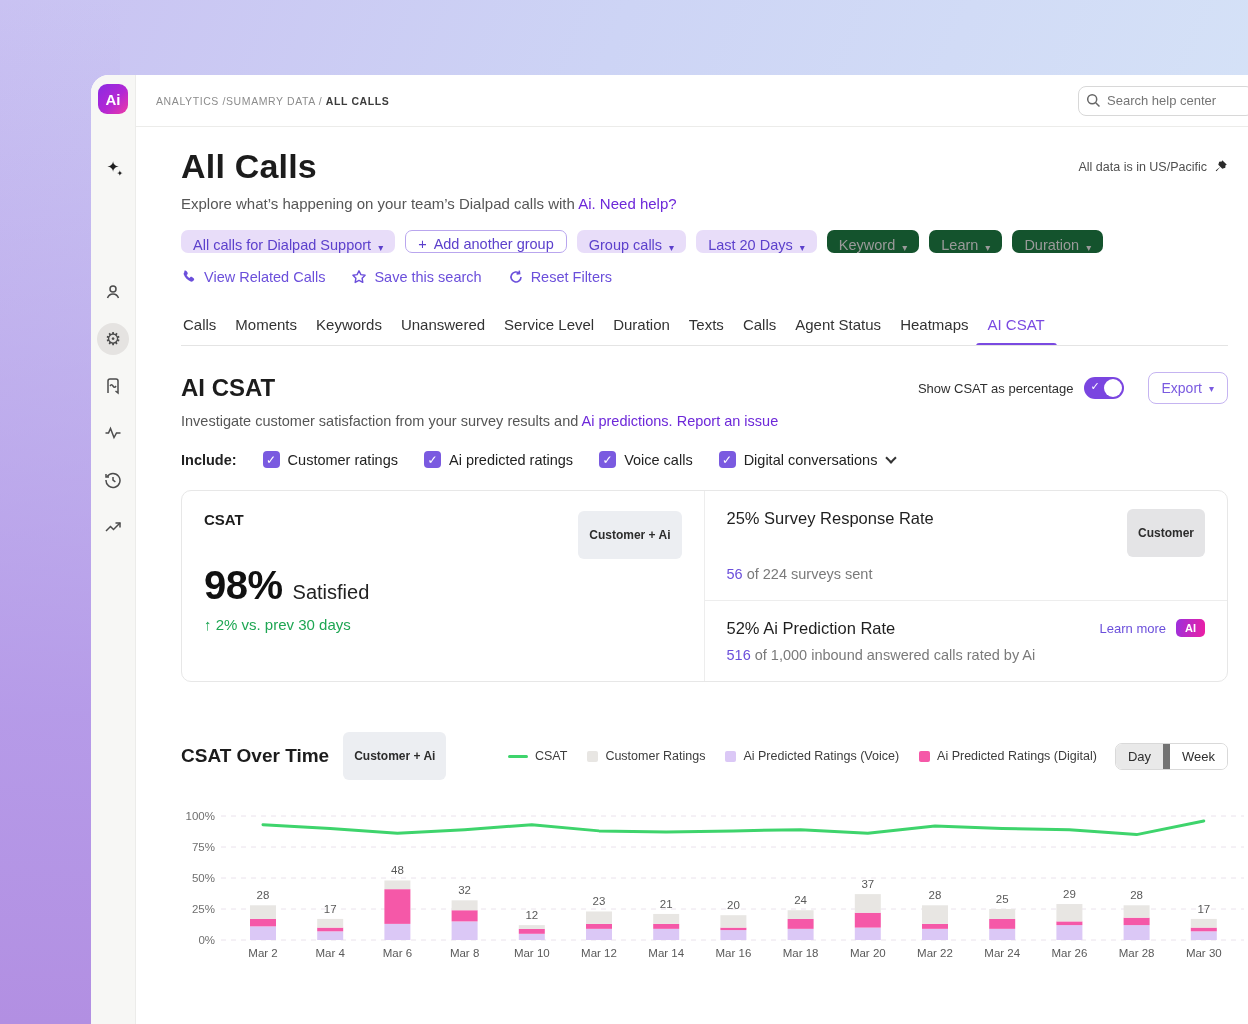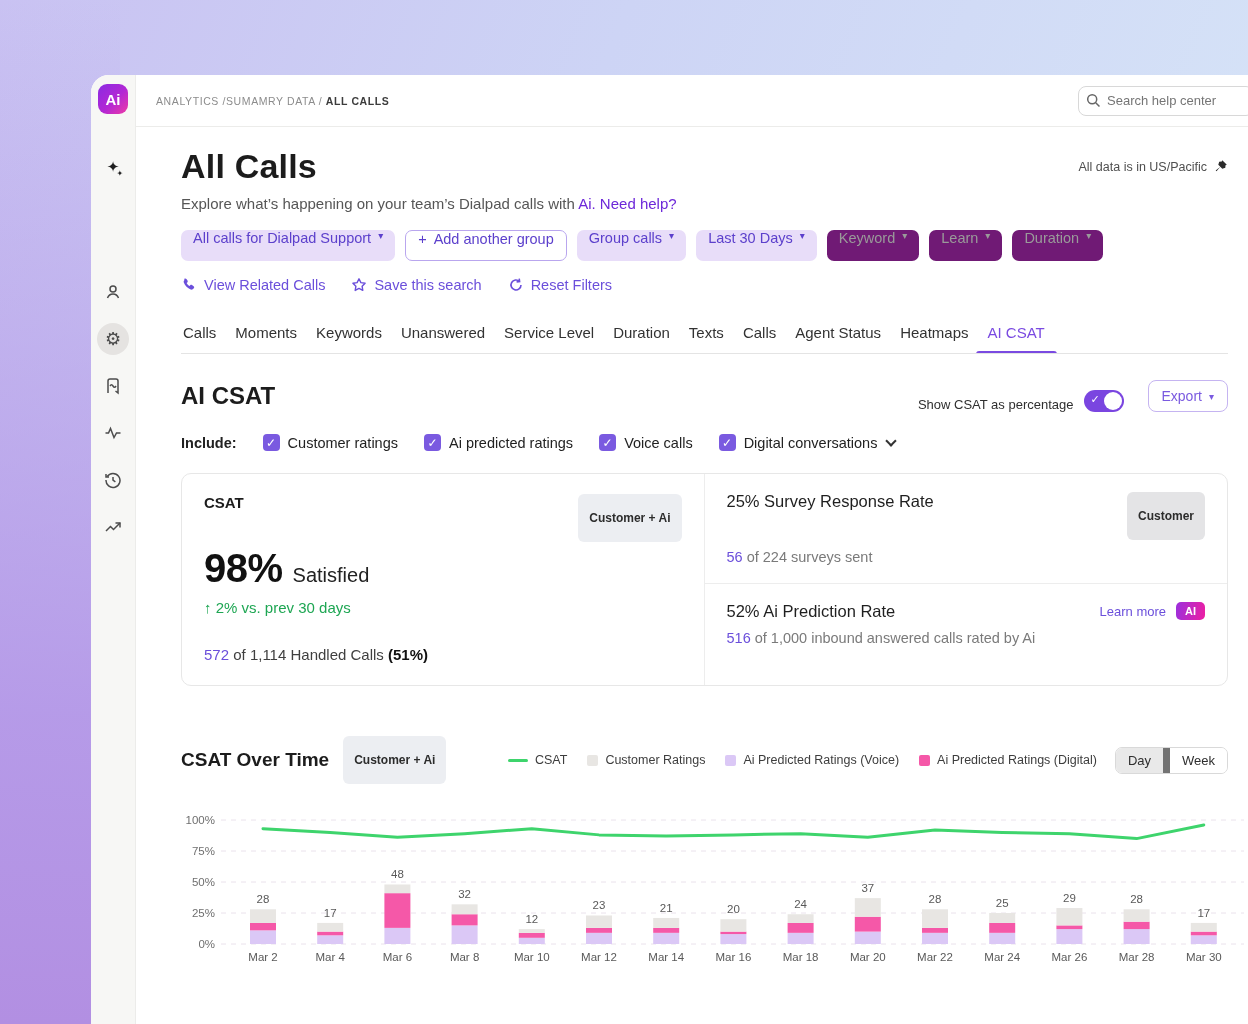--- a/index.html
+++ b/index.html
@@ -41,41 +41,41 @@
 
   .content { padding:20px 20px 0 45px; overflow:hidden; flex:1; }
 
   .title-row { display:flex; align-items:flex-start; }
   .page-title { font-size:34px; font-weight:700; color:#1c1c1c; letter-spacing:.2px; }
   .tz { margin-left:auto; margin-top:12px; font-size:12.5px; color:#4f4f4f; display:flex; align-items:center; gap:6px; }
   .subtitle { margin-top:9px; font-size:15px; color:#565656; }
   .lnk { color:#6d28d9; cursor:pointer; }
 
   .chips { margin-top:18px; display:flex; gap:10px; align-items:center; }
-  .chip { height:31px; display:inline-flex; align-items:flex-start; gap:7px; padding:0 12px;
+  .chip { height:23px; display:inline-flex; align-items:flex-end; gap:7px; padding:0 12px;
     border-radius:7px; font-size:14.5px; cursor:pointer; white-space:nowrap; }
   .chip.purple { background:#e8ddf9; color:#5c40cc; }
   .chip.outline { background:#fff; border:1px solid #b9a6ee; color:#5c40cc; }
-  .chip.gray { background:#701a75; color:#9a9a9a; }
+  .chip.gray { background:#14532d; color:#9a9a9a; }
   .caret { font-size:10px; }
 
   .quick-links { margin-top:16px; display:flex; gap:26px; align-items:center; }
   .qlink { display:flex; align-items:center; gap:7px; color:#6b4fdb; font-size:14.5px; cursor:pointer; }
   .qlink .ic { font-size:15px; display:flex; align-items:center; }
 
   .tabs { margin-top:22px; display:flex; gap:15px; border-bottom:1px solid #e4e4e4;
     white-space:nowrap; overflow:hidden; }
   .tab { padding:9px 2px 12px; font-size:15px; color:#333; cursor:pointer; position:relative; flex-shrink:0; }
   .tab.active { color:#7a4ae1; }
   .tab.active::after { content:""; position:absolute; left:-10px; right:-10px; bottom:-1px;
     height:3px; border-radius:3px 3px 0 0; background:#7a4ae1; }
 
   .sec-row { margin-top:26px; display:flex; align-items:center; }
   .sec-title { font-size:24px; font-weight:700; color:#1c1c1c; }
-  .toggle-wrap { margin-left:auto; display:flex; align-items:flex-end; gap:10px; }
+  .toggle-wrap { margin-left:auto; display:flex; align-items:center; gap:10px; }
   .toggle-label { font-size:13px; color:#2f2f2f; }
   .toggle { width:40px; height:22px; border-radius:11px; background:#7a45e0; position:relative; cursor:pointer; }
   .toggle .knob { position:absolute; right:2px; top:2px; width:18px; height:18px; border-radius:50%; background:#fff; }
   .toggle .tick { position:absolute; left:7px; top:3px; color:#fff; font-size:11px; }
   .export-btn { margin-left:14px; height:32px; padding:0 13px; border:1px solid #c5b4f1; border-radius:8px;
     background:#fff; color:#7a5ae0; font-size:14px; display:flex; align-items:center; gap:7px; cursor:pointer; }
   .sec-desc { margin-top:9px; font-size:14.5px; color:#565656; }
 
   .include-row { margin-top:22px; display:flex; align-items:center; gap:26px; font-size:14.5px; color:#222; }
   .include-label { font-weight:700; }
@@ -205,21 +205,21 @@
           </div>
           <div class="chip outline">
             <span>+</span>
             <span>Add another group</span>
           </div>
           <div class="chip purple">
             <span>Group calls</span>
             <span class="caret">▾</span>
           </div>
           <div class="chip purple">
-            <span>Last 30 Days</span>
+            <span>Last 20 Days</span>
             <span class="caret">▾</span>
           </div>
           <div class="chip gray">
             <span>Keyword</span>
             <span class="caret">▾</span>
           </div>
           <div class="chip gray">
             <span>Learn</span>
             <span class="caret">▾</span>
           </div>
@@ -276,20 +276,24 @@
           <div class="toggle">
             <span class="tick">✓</span>
             <span class="knob"></span>
           </div>
           <button class="export-btn">
             <span>Export</span>
             <span class="caret">▾</span>
           </button>
         </div>
       </div>
+      <div class="sec-desc">
+        <span>Investigate customer satisfaction from your survey results and </span><span class="lnk">Ai predictions.</span>
+        <span class="lnk">Report an issue</span>
+      </div>
 
       <div class="include-row" id="includeRow">
           <span class="include-label">Include:</span>
           <div class="chk-item">
             <span class="chk">✓</span>
             <span>Customer ratings</span>
           </div>
           <div class="chk-item">
             <span class="chk">✓</span>
             <span>Ai predicted ratings</span>
@@ -313,23 +317,20 @@
                 <span class="badge">Customer + Ai</span>
               </div>
           </div>
           <div class="big-row">
             <span class="big-num">98%</span>
             <span class="big-suffix">Satisfied</span>
           </div>
           <div class="delta">
             <span>↑</span>
             <span>2% vs. prev 30 days</span>
-          </div>
-          <div class="foot">
-            <span class="num-purple">572</span><span> of 1,114 Handled Calls </span><b>(51%)</b>
           </div>
         </div>
         <div class="card-right">
           <div class="mini-card">
             <div class="card-head">
               <div class="mini-title">25% Survey Response Rate</div>
               <div class="mini-right">
                   <span class="badge gray">Customer</span>
                 </div>
             </div>

